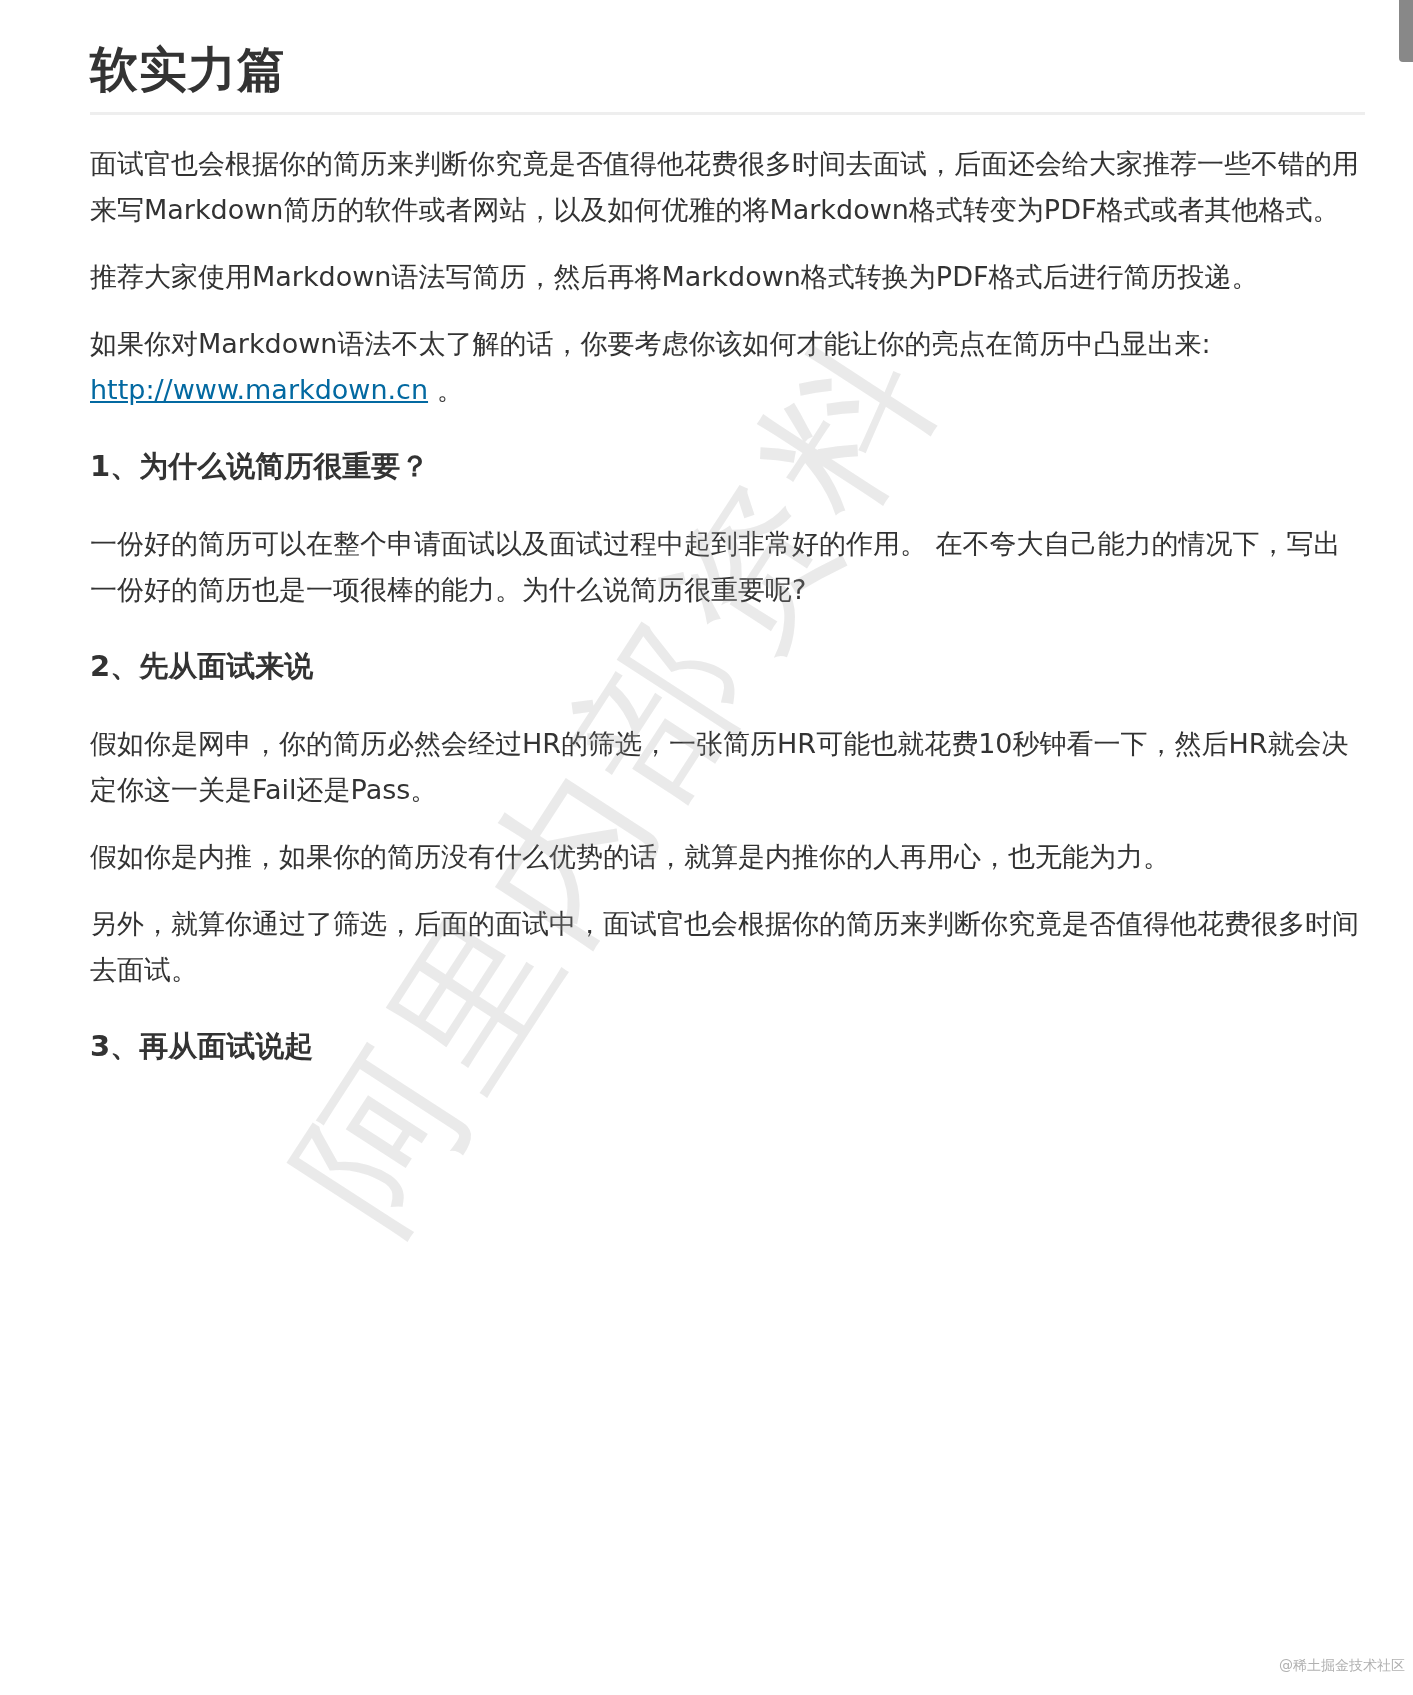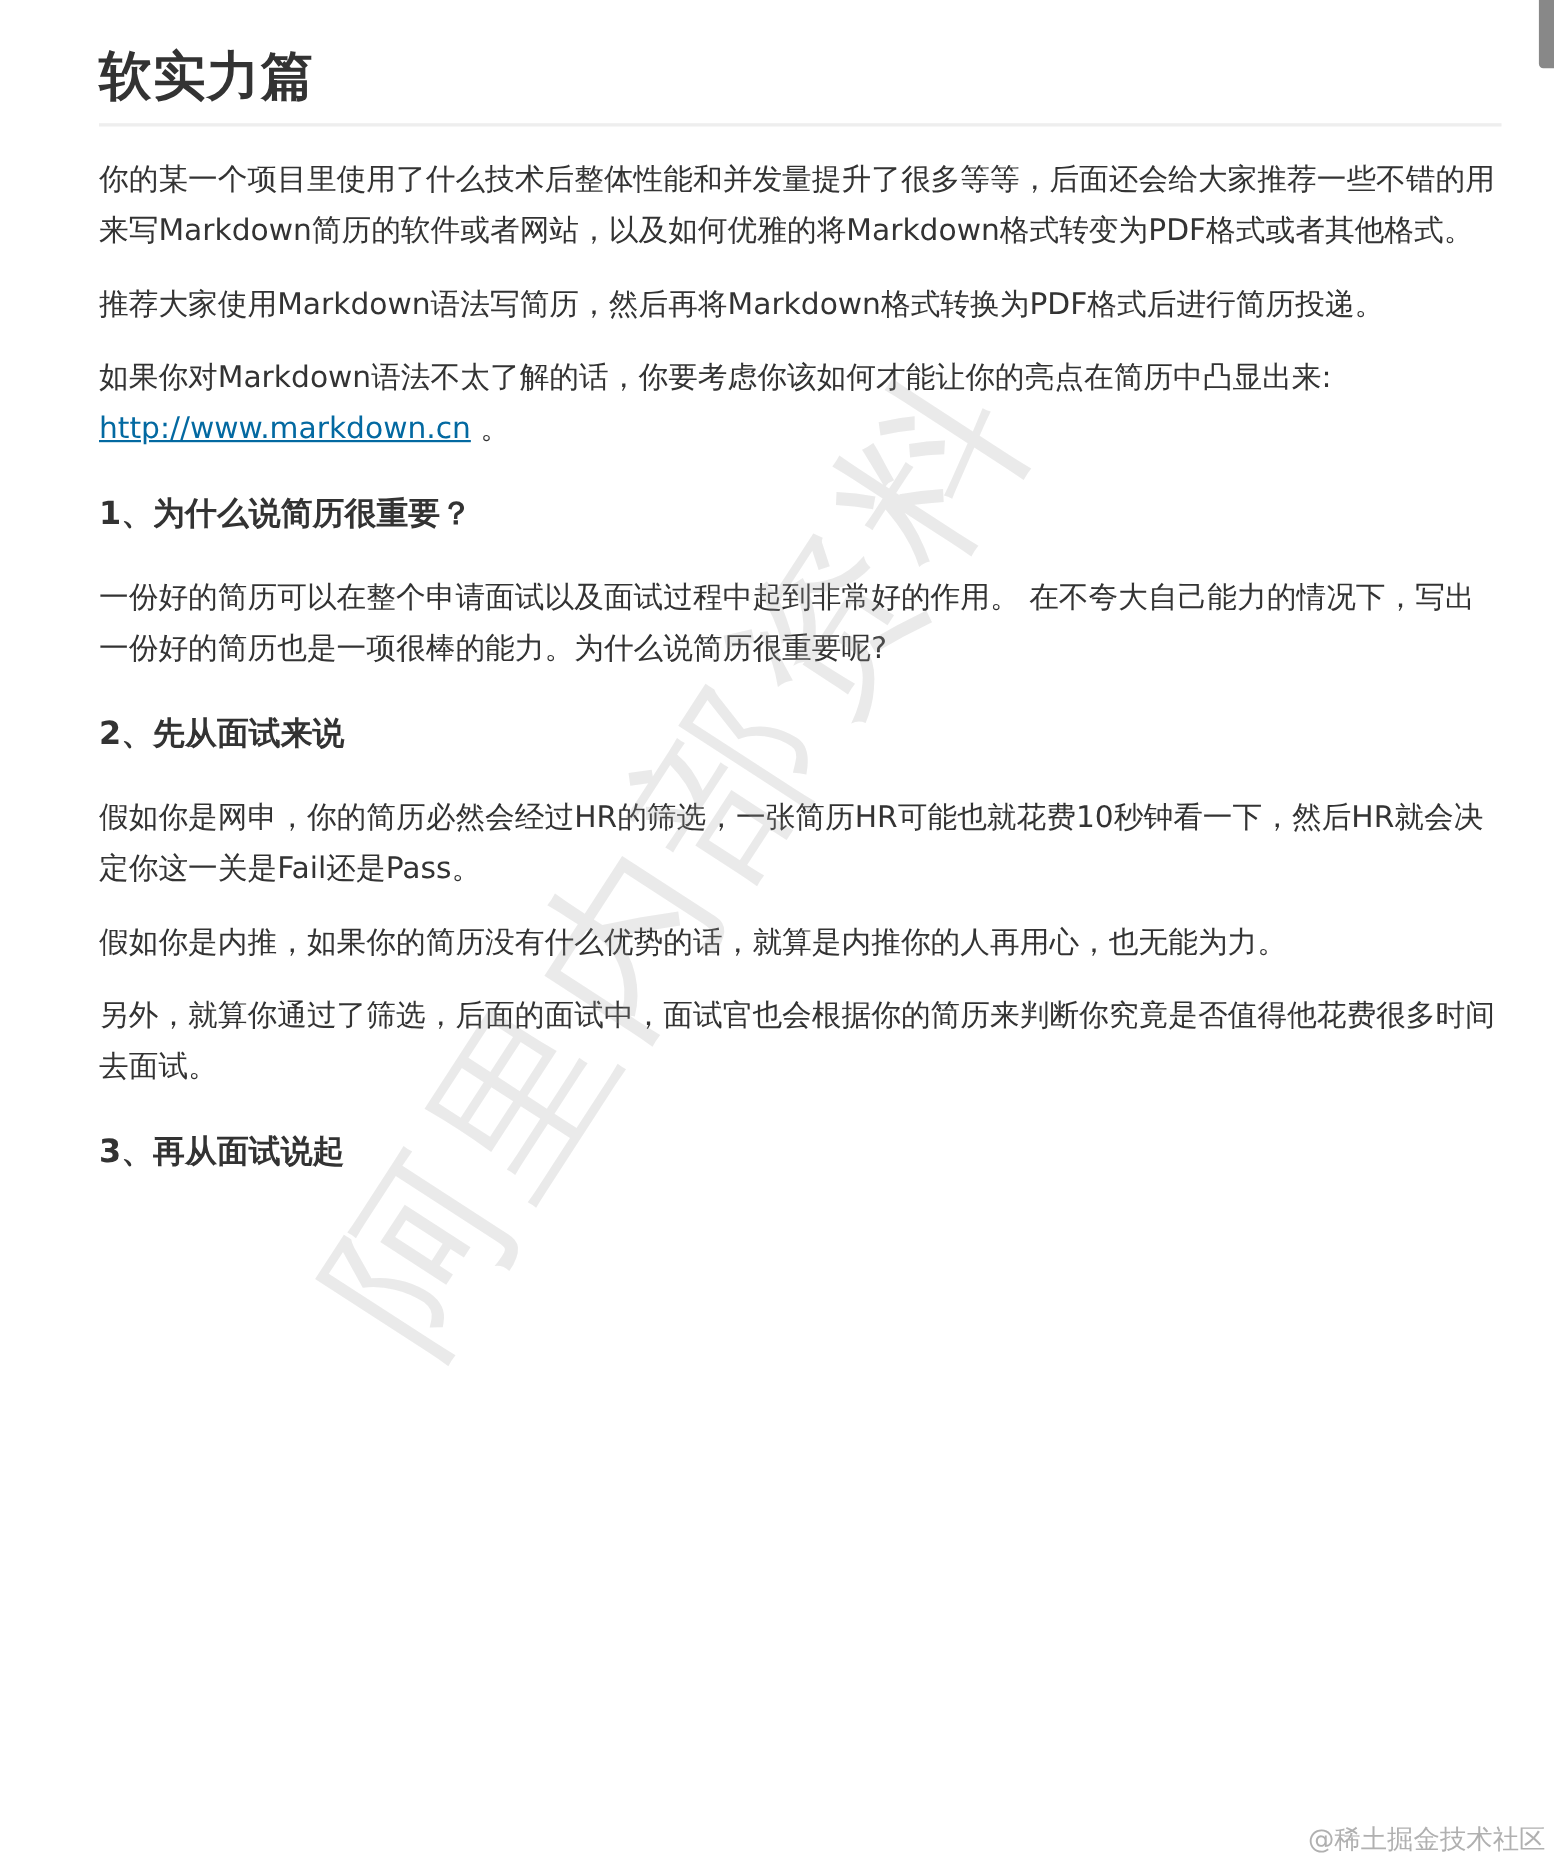--- a/index.html
+++ b/index.html
@@ -65,43 +65,43 @@
       transform-origin: left top;
       white-space: nowrap;
       pointer-events: none;
       letter-spacing: 10px;
       top: 1150px;
       left: 250px;
     }
     .corner-mark {
       position: absolute;
       right: 8px;
-      bottom: 7px;
-      font-size: 24px;
+      bottom: 20px;
+      font-size: 14px;
       color: rgba(150,150,150,0.75);
       pointer-events: none;
     }
     .scrollbar {
       position: absolute;
       right: 0;
       top: 0;
       width: 14px;
       height: 62px;
       background: #888888;
       border-bottom-left-radius: 4px;
     }
   </style>
 </head>
 <body>
 
 <div class="article">
   <h1 class="title">软实力篇</h1>
   <div class="title-rule"></div>
 
-  <p>你的某一个项目里使用了什么技术后整体性能和并发量提升了很多等等，后面还会给大家推荐一些不错的用来写Markdown简历的软件或者网站，以及如何优雅的将Markdown格式转变为PDF格式或者其他格式。</p>
+  <p>面试官也会根据你的简历来判断你究竟是否值得他花费很多时间去面试，后面还会给大家推荐一些不错的用来写Markdown简历的软件或者网站，以及如何优雅的将Markdown格式转变为PDF格式或者其他格式。</p>
   <p>推荐大家使用Markdown语法写简历，然后再将Markdown格式转换为PDF格式后进行简历投递。</p>
   <p><span>如果你对Markdown语法不太了解的话，你要考虑你该如何才能让你的亮点在简历中凸显出来: </span><br><a class="link" href="#">http://www.markdown.cn</a><span> 。</span></p>
 
   <h2>1、为什么说简历很重要？</h2>
   <p>一份好的简历可以在整个申请面试以及面试过程中起到非常好的作用。 在不夸大自己能力的情况下，写出一份好的简历也是一项很棒的能力。为什么说简历很重要呢?</p>
 
   <h2>2、先从面试来说</h2>
   <p>假如你是网申，你的简历必然会经过HR的筛选，一张简历HR可能也就花费10秒钟看一下，然后HR就会决定你这一关是Fail还是Pass。</p>
   <p>假如你是内推，如果你的简历没有什么优势的话，就算是内推你的人再用心，也无能为力。</p>
   <p>另外，就算你通过了筛选，后面的面试中，面试官也会根据你的简历来判断你究竟是否值得他花费很多时间去面试。</p>

